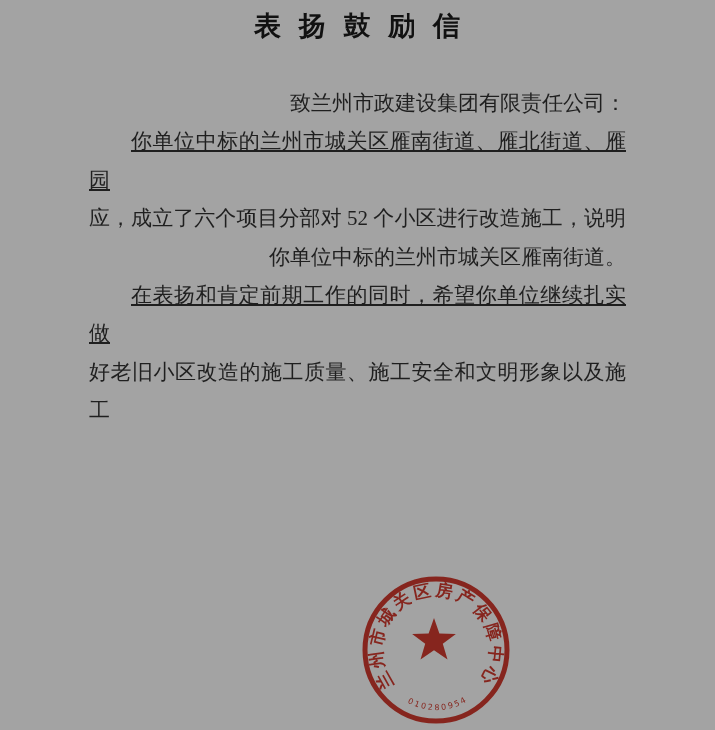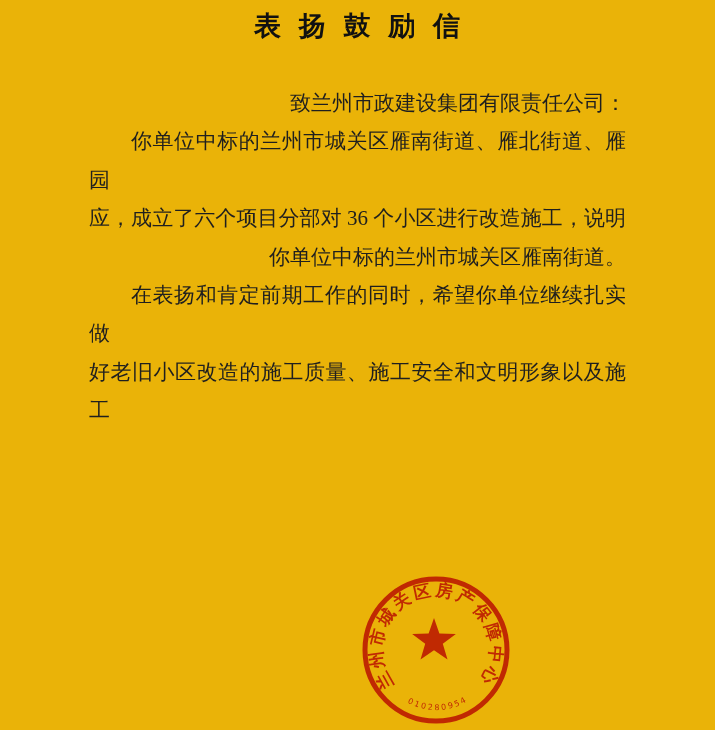--- a/index.html
+++ b/index.html
@@ -1,19 +1,19 @@
 <!DOCTYPE html>
 <html><head>
 <meta charset="utf-8">
 <style>
   html,body{margin:0;padding:0;background:#ffffff;}
   .page{
     position:relative;
     width:715px;height:730px;
-    background:#eab308;
+    background:#a3a3a3;
     font-family:"Liberation Serif","DejaVu Serif",serif;
     color:#1f1f1f;
     overflow:hidden;
   }
   .title{
     position:absolute;top:8px;left:0;right:0;
     margin:0;
     text-align:center;
     font-size:27px;
     font-weight:bold;
@@ -31,42 +31,42 @@
   .line{
     white-space:nowrap;
     text-align:right;
   }
   .just{
     white-space:normal;
     text-align:justify;
     text-align-last:justify;
     text-justify:inter-character;
   }
-  .ind{ text-indent:2em; }
+  .ind{ text-indent:2em;text-decoration:underline; }
   .seal{
     position:absolute;
     left:356px;top:570px;
     width:160px;height:160px;
     mix-blend-mode:multiply;
     opacity:.93;
   }
   .seal svg{width:100%;height:100%;}
 </style>
 </head>
 <body>
 
 <div class="page">
 
   <h1 class="title">表 扬 鼓 励 信</h1>
 
   <div class="text-block">
     <div class="line">致兰州市政建设集团有限责任公司：</div>
 
     <div class="line just ind">你单位中标的兰州市城关区雁南街道、雁北街道、雁园</div>
-    <div class="line just">应，成立了六个项目分部对 36 个小区进行改造施工，说明</div>
+    <div class="line just">应，成立了六个项目分部对 52 个小区进行改造施工，说明</div>
     <div class="line">你单位中标的兰州市城关区雁南街道。</div>
 
     <div class="line just ind">在表扬和肯定前期工作的同时，希望你单位继续扎实做</div>
     <div class="line just">好老旧小区改造的施工质量、施工安全和文明形象以及施工</div>
 
   </div>
 
   <div class="seal">
     <svg viewBox="0 0 160 160" xmlns="http://www.w3.org/2000/svg">
       <defs>

